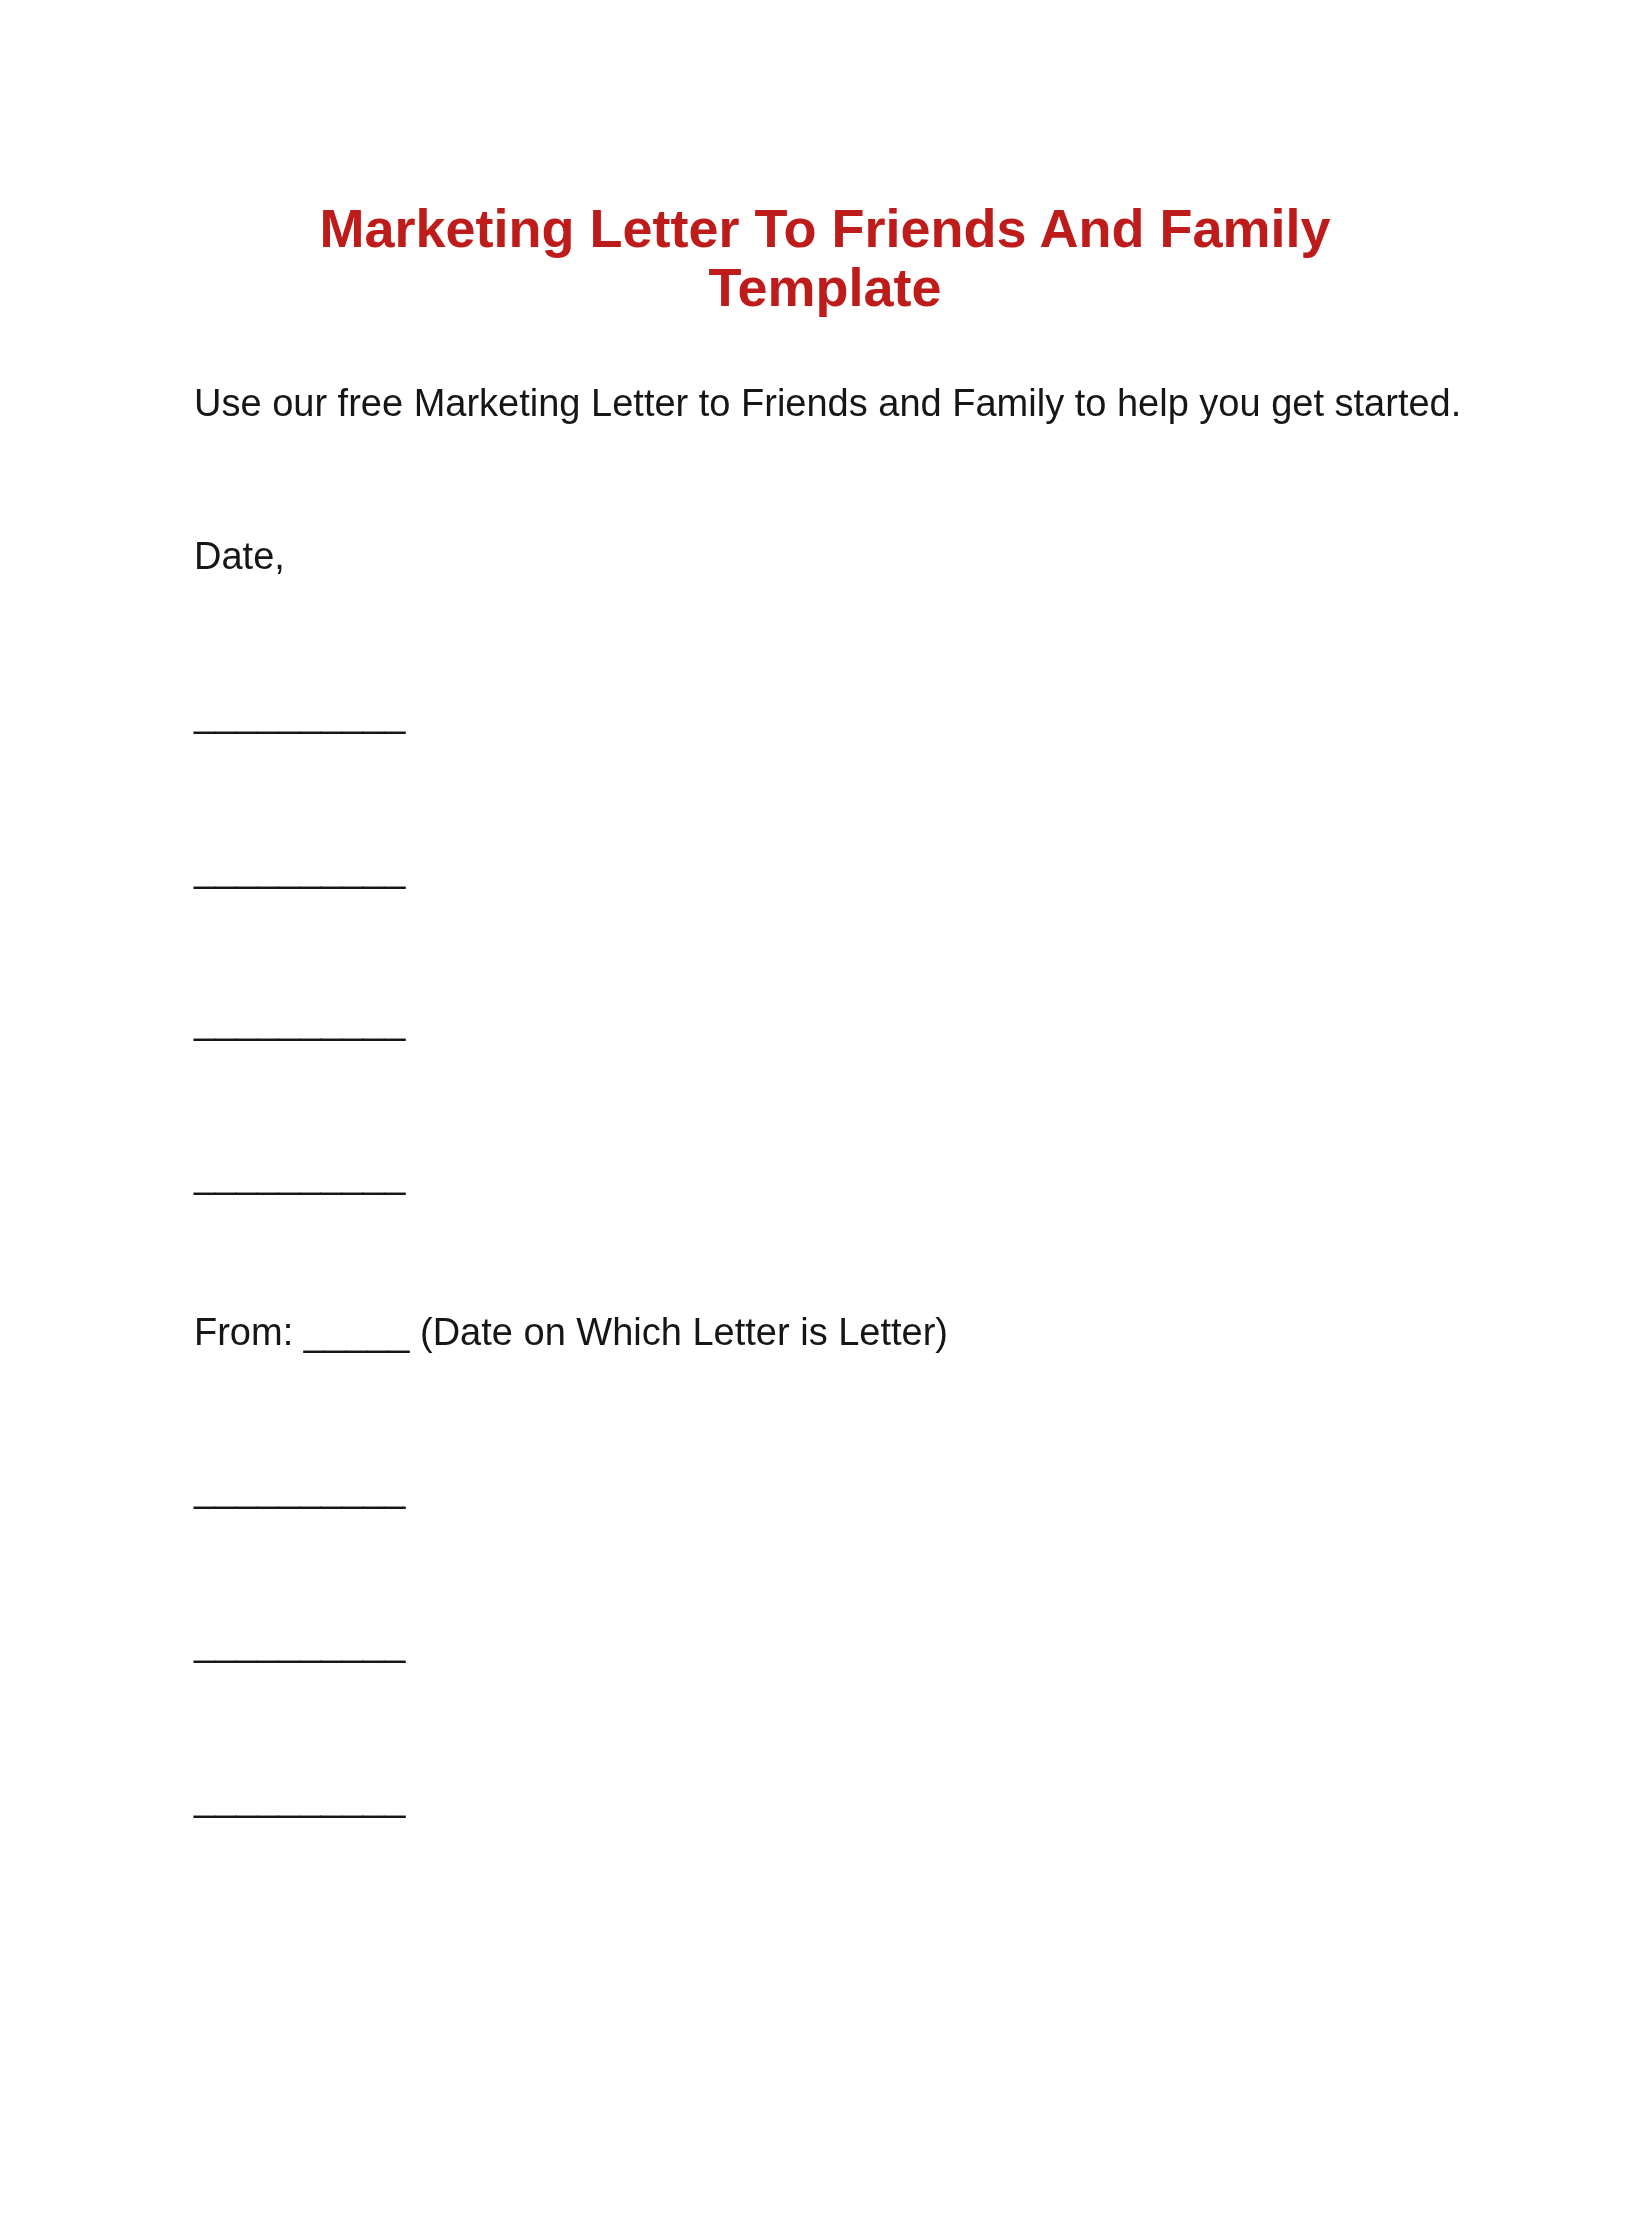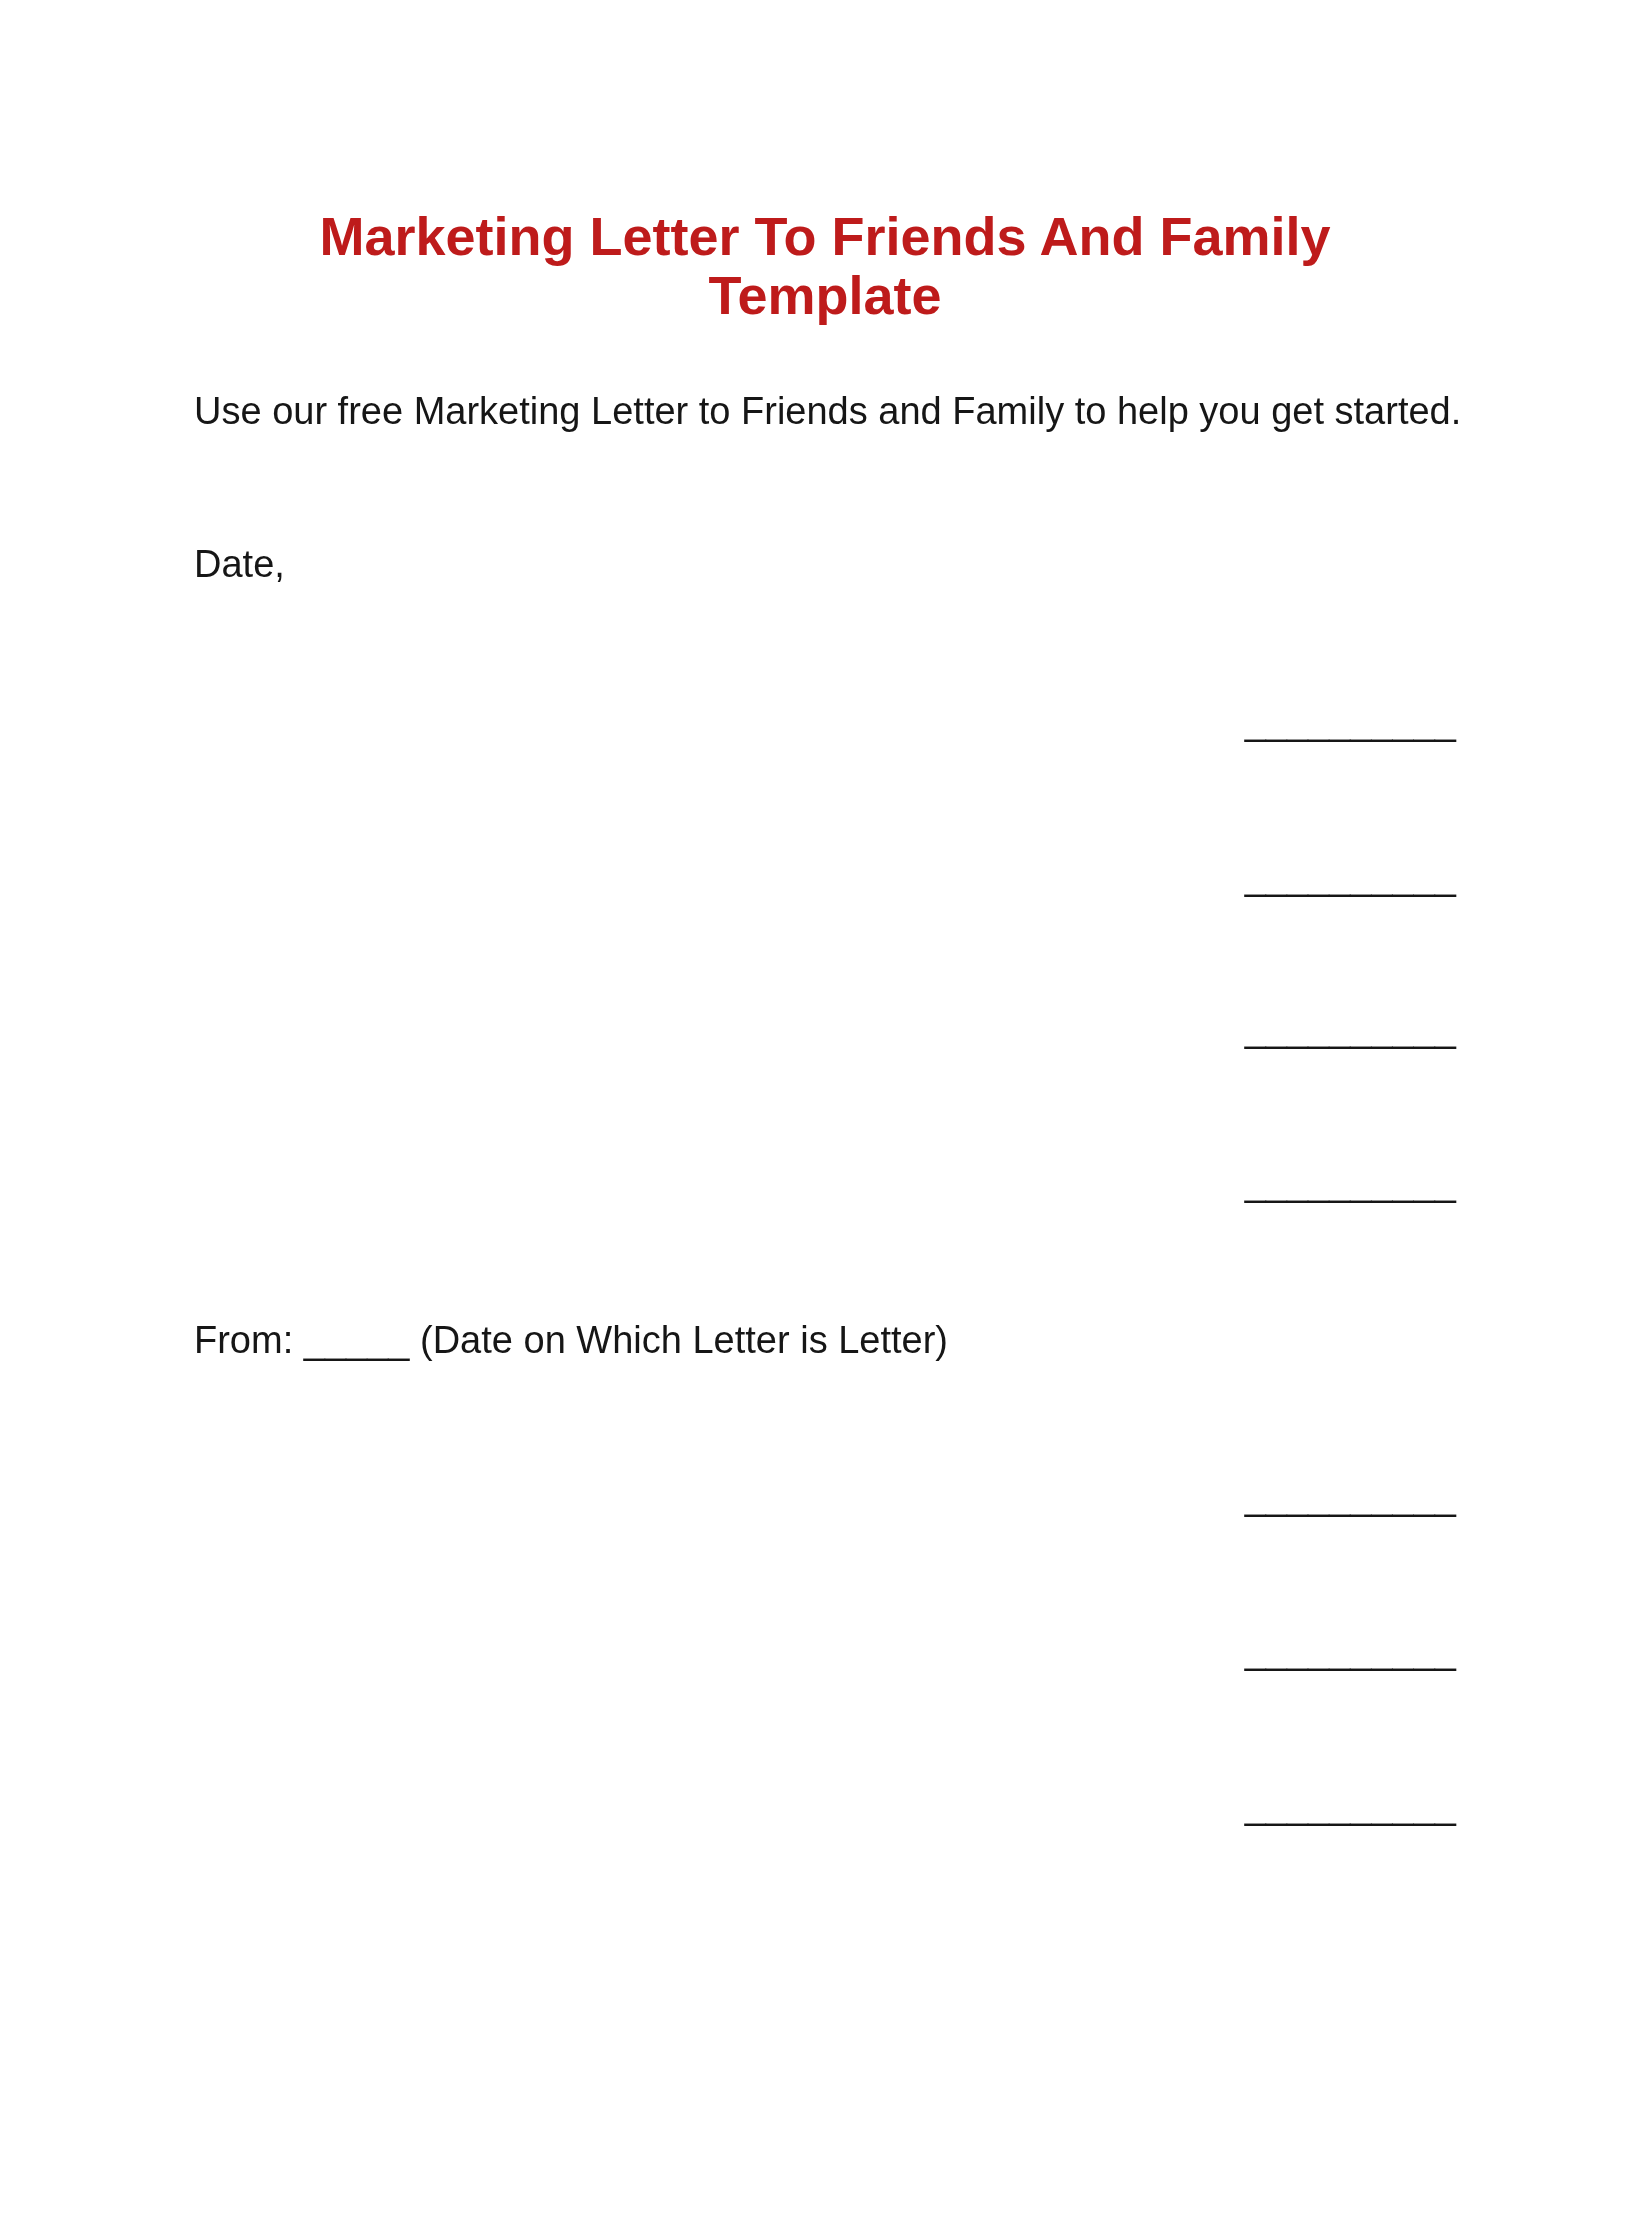--- a/index.html
+++ b/index.html
@@ -5,21 +5,21 @@
   html, body {
     margin: 0;
     padding: 0;
     background: #ffffff;
   }
   .page {
     position: relative;
     width: 1650px;
     height: 2232px;
     box-sizing: border-box;
-    padding: 8px 194px;
+    padding: 0 194px;
     background: var(--page-background, #ffffff);
     font-family: "Liberation Sans", "DejaVu Sans", sans-serif;
     font-size: 38px;
     color: var(--body-text, #161616);
     overflow: hidden;
   }
   .title {
     max-width: 1106px;
     margin: 0 auto;
     padding-top: 199px;
@@ -41,21 +41,20 @@
   .blank-3    { margin-top: 108px; }
   .blank-4    { margin-top: 111px; }
   .date-line  { margin-top: 114px; }
   .to-label   { margin-top: 105px; }
   .blank-5    { margin-top: 112px; }
   .blank-6    { margin-top: 111px; }
   .blank-7    { margin-top: 111px; }
   .blank {
     letter-spacing: 0;
     color: var(--body-text, #161616);
-    text-align: right;
   }
 </style>
 </head>
 <body>
 
 <div class="page">
 
   <h1 class="title">Marketing Letter To Friends And Family Template</h1>
 
   <p class="para intro">Use our free Marketing Letter to Friends and Family to help you get started.</p>

